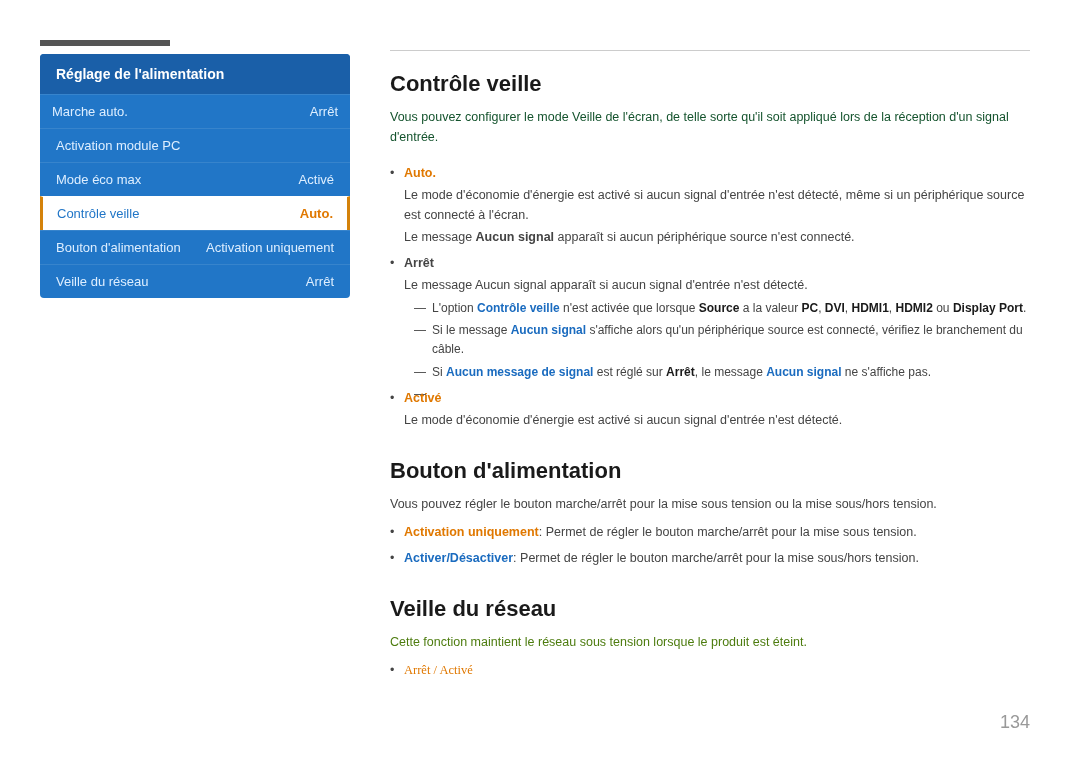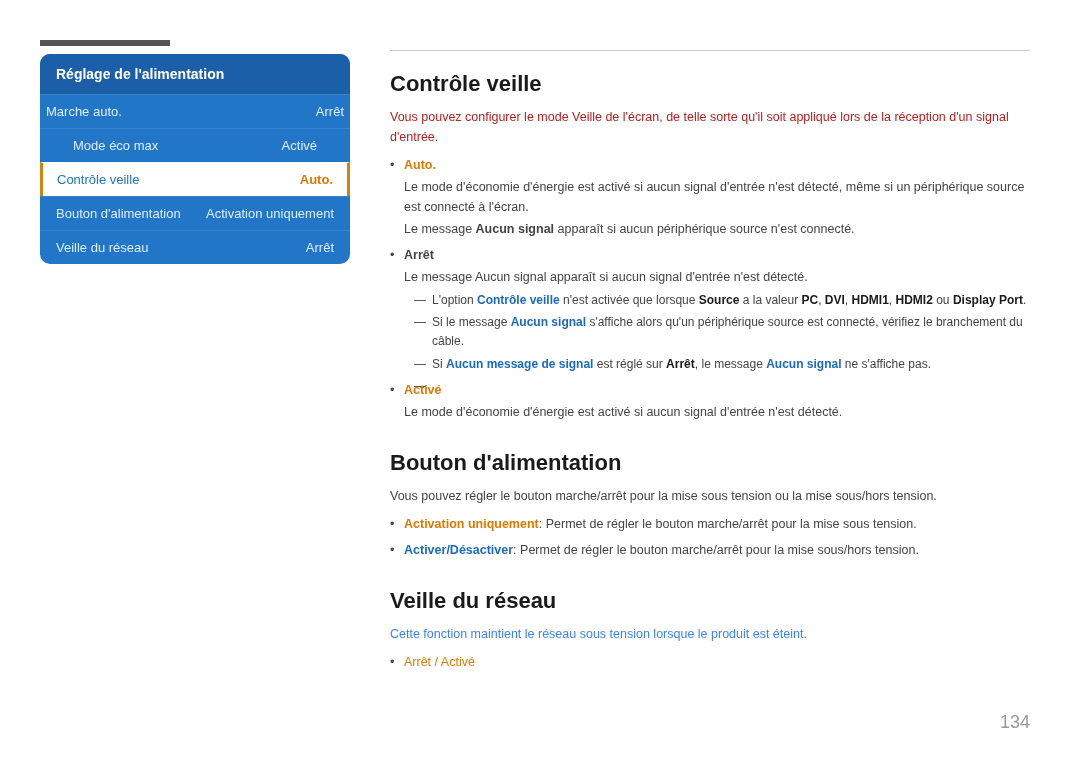--- a/index.html
+++ b/index.html
@@ -29,21 +29,21 @@
 
     .sidebar-top-bar {
       height: 6px;
       background: #555;
       width: 130px;
       margin-bottom: 8px;
     }
 
     .sidebar-menu {
       background: #2176c7;
-      border-radius: 10px;
+      border-radius: 4px;
       overflow: hidden;
       margin-top: 0;
     }
 
     .sidebar-title {
       background: #1a5fa8;
       color: #fff;
       font-size: 14px;
       font-weight: bold;
       padding: 12px 16px;
@@ -83,25 +83,29 @@
 <body>
 
 <div class="page-container">
 
   <div class="sidebar">
     <div class="sidebar-top-bar"></div>
     <div class="sidebar-menu">
       <div class="sidebar-title">Réglage de l'alimentation</div>
 
       <div id="menu-items-container">
-          <div style="display: flex; justify-content: space-between; align-items: center; padding: 9px 6px; border-top: 1px solid rgba(255, 255, 255, 0.1); cursor: pointer;">
+          <div style="display: flex; justify-content: space-between; align-items: center; padding: 9px 12px; border-top: 1px solid rgba(255, 255, 255, 0.1); cursor: pointer;">
             <span style="color: rgb(221, 238, 255); font-size: 13px;">Marche auto.</span>
             <span style="color: rgb(221, 238, 255); font-size: 13px;">Arrêt</span>
           </div>
-          <div style="display: flex; justify-content: space-between; align-items: center; padding: 9px 33px; border-top: 1px solid rgba(255, 255, 255, 0.1); cursor: pointer;">
+          <div style="display: flex; justify-content: space-between; align-items: center; padding: 9px 16px; border-top: 1px solid rgba(255, 255, 255, 0.1); cursor: pointer;">
+            <span style="color: rgb(221, 238, 255); font-size: 13px;">Activation module PC</span>
+            <span style="color: rgb(221, 238, 255); font-size: 13px;"></span>
+          </div>
+          <div style="display: flex; justify-content: space-between; align-items: center; padding: 9px 16px; border-top: 1px solid rgba(255, 255, 255, 0.1); cursor: pointer;">
             <span style="color: rgb(221, 238, 255); font-size: 13px;">Mode éco max</span>
             <span style="color: rgb(221, 238, 255); font-size: 13px;">Activé</span>
           </div>
           <div style="display: flex; justify-content: space-between; align-items: center; padding: 9px 14px; background: rgb(255, 255, 255); border-top: 1px solid rgba(255, 255, 255, 0.1); border-left: 3px solid rgb(212, 130, 10); border-right: 3px solid rgb(212, 130, 10); cursor: pointer; margin: 0px;">
             <span style="color: rgb(33, 118, 199); font-size: 13px; font-weight: normal;">Contrôle veille</span>
             <span style="color: rgb(224, 120, 0); font-size: 13px; font-weight: bold;">Auto.</span>
           </div>
           <div style="display: flex; justify-content: space-between; align-items: center; padding: 9px 16px; border-top: 1px solid rgba(255, 255, 255, 0.1); cursor: pointer;">
             <span style="color: rgb(221, 238, 255); font-size: 13px;">Bouton d'alimentation</span>
             <span style="color: rgb(221, 238, 255); font-size: 13px;">Activation uniquement</span>
@@ -112,21 +116,21 @@
           </div>
         </div>
     </div>
   </div>
 
   <div class="main-content">
     <div class="top-divider"></div>
     <div id="sections-container">
         <div style="margin-bottom: 28px;">
           <h2 style="font-size: 22px; font-weight: bold; color: rgb(26, 26, 26); margin-bottom: 10px;">Contrôle veille</h2>
-          <p style="font-size: 12.5px; color: #b91c1c; line-height: 1.6; margin-bottom: 8px;">Vous pouvez configurer le mode Veille de l'écran, de telle sorte qu'il soit appliqué lors de la réception d'un signal d'entrée.</p>
+          <p style="font-size: 12.5px; color: #14532d; line-height: 1.6; margin-bottom: 16px;">Vous pouvez configurer le mode Veille de l'écran, de telle sorte qu'il soit appliqué lors de la réception d'un signal d'entrée.</p>
           <ul style="list-style: none; padding: 0px;">
             <li style="position: relative; padding-left: 14px; margin-bottom: 6px; font-size: 12.5px; color: rgb(68, 68, 68); line-height: 1.6;"><span style="position: absolute; left: 0px; color: rgb(68, 68, 68);">• </span><span style="font-weight: bold; color: rgb(224, 120, 0);">Auto.</span><p style="margin-top: 2px; margin-left: 0px; font-size: 12.5px; color: rgb(68, 68, 68);">Le mode d'économie d'énergie est activé si aucun signal d'entrée n'est détecté, même si un périphérique source est connecté à l'écran.</p><p style="margin-top: 2px; font-size: 12.5px; color: rgb(68, 68, 68);">Le message <strong>Aucun signal</strong> apparaît si aucun périphérique source n'est connecté.</p></li>
             <li style="position: relative; padding-left: 14px; margin-bottom: 6px; font-size: 12.5px; color: rgb(68, 68, 68); line-height: 1.6;"><span style="position: absolute; left: 0px; color: rgb(68, 68, 68);">• </span><span style="font-weight: bold; color: rgb(68, 68, 68);">Arrêt</span><p style="margin-top: 2px; margin-left: 0px; font-size: 12.5px; color: rgb(68, 68, 68);">Le message Aucun signal apparaît si aucun signal d'entrée n'est détecté.</p><ul style="list-style: none; padding: 0px; margin-left: 10px; margin-top: 4px;">
                 <li style="position: relative; padding-left: 18px; margin-bottom: 3px; font-size: 12px; color: rgb(68, 68, 68); line-height: 1.6;"><span style="position: absolute; left: 0px; color: rgb(68, 68, 68);">— </span><span>L'option <strong style="color:#1a6bbf">Contrôle veille</strong> n'est activée que lorsque <strong style="color:#1a1a1a">Source</strong> a la valeur <strong style="color:#1a1a1a">PC</strong>, <strong style="color:#1a1a1a">DVI</strong>, <strong style="color:#1a1a1a">HDMI1</strong>, <strong style="color:#1a1a1a">HDMI2</strong> ou <strong style="color:#1a1a1a">Display Port</strong>.</span></li>
                 <li style="position: relative; padding-left: 18px; margin-bottom: 3px; font-size: 12px; color: rgb(68, 68, 68); line-height: 1.6;"><span style="position: absolute; left: 0px; color: rgb(68, 68, 68);">— </span><span>Si le message <strong style="color:#1a6bbf">Aucun signal</strong> s'affiche alors qu'un périphérique source est connecté, vérifiez le branchement du câble.</span></li>
                 <li style="position: relative; padding-left: 18px; margin-bottom: 3px; font-size: 12px; color: rgb(68, 68, 68); line-height: 1.6;"><span style="position: absolute; left: 0px; color: rgb(68, 68, 68);">— </span><span>Si <strong style="color:#1a6bbf">Aucun message de signal</strong> est réglé sur <strong style="color:#1a1a1a">Arrêt</strong>, le message <strong style="color:#1a6bbf">Aucun signal</strong> ne s'affiche pas.</span></li>
                 <li style="position: relative; padding-left: 18px; margin-bottom: 3px; font-size: 12px; color: rgb(68, 68, 68); line-height: 1.6;"><span style="position: absolute; left: 0px; color: rgb(68, 68, 68);">— </span></li>
               </ul></li>
             <li style="position: relative; padding-left: 14px; margin-bottom: 6px; font-size: 12.5px; color: rgb(68, 68, 68); line-height: 1.6;"><span style="position: absolute; left: 0px; color: rgb(68, 68, 68);">• </span><span style="font-weight: bold; color: rgb(224, 120, 0);">Activé</span><p style="margin-top: 2px; margin-left: 0px; font-size: 12.5px; color: rgb(68, 68, 68);">Le mode d'économie d'énergie est activé si aucun signal d'entrée n'est détecté.</p></li>
           </ul>
@@ -134,22 +138,22 @@
         <div style="margin-bottom: 28px;">
           <h2 style="font-size: 22px; font-weight: bold; color: rgb(26, 26, 26); margin-bottom: 10px;">Bouton d'alimentation</h2>
           <p style="font-size: 12.5px; color: rgb(68, 68, 68); line-height: 1.6; margin-bottom: 8px;">Vous pouvez régler le bouton marche/arrêt pour la mise sous tension ou la mise sous/hors tension.</p>
           <ul style="list-style: none; padding: 0px;">
             <li style="position: relative; padding-left: 14px; margin-bottom: 6px; font-size: 12.5px; color: rgb(68, 68, 68); line-height: 1.6;"><span style="position: absolute; left: 0px; color: rgb(68, 68, 68);">• </span><span style="font-weight: bold; color: rgb(224, 120, 0);">Activation uniquement</span><span style="color: rgb(68, 68, 68);">: Permet de régler le bouton marche/arrêt pour la mise sous tension.</span></li>
             <li style="position: relative; padding-left: 14px; margin-bottom: 6px; font-size: 12.5px; color: rgb(68, 68, 68); line-height: 1.6;"><span style="position: absolute; left: 0px; color: rgb(68, 68, 68);">• </span><span style="font-weight: bold; color: rgb(26, 107, 191);">Activer/Désactiver</span><span style="color: rgb(68, 68, 68);">: Permet de régler le bouton marche/arrêt pour la mise sous/hors tension.</span></li>
           </ul>
         </div>
         <div style="margin-bottom: 28px;">
           <h2 style="font-size: 22px; font-weight: bold; color: rgb(26, 26, 26); margin-bottom: 10px;">Veille du réseau</h2>
-          <p style="font-size: 12.5px; color: #3b82f6; line-height: 1.6; margin-bottom: 8px;">Cette fonction maintient le réseau sous tension lorsque le produit est éteint.</p>
+          <p style="font-size: 12.5px; color: #4d7c0f; line-height: 1.6; margin-bottom: 8px;">Cette fonction maintient le réseau sous tension lorsque le produit est éteint.</p>
           <ul style="list-style: none; padding: 0px;">
-            <li style="position: relative; padding-left: 14px; margin-bottom: 6px; font-size: 12.5px; color: rgb(68, 68, 68); line-height: 1.6;"><span style="position: absolute; left: 0px; color: rgb(68, 68, 68);">• </span><span style="color: rgb(224, 120, 0);">Arrêt / Activé</span></li>
+            <li style="position: relative; padding-left: 14px; margin-bottom: 6px; font-size: 12.5px; color: rgb(68, 68, 68); line-height: 1.6;"><span style="position: absolute; left: 0px; color: rgb(68, 68, 68);">• </span><span style="color: rgb(224, 120, 0); font-family: Liberation Serif, serif;">Arrêt / Activé</span></li>
           </ul>
         </div>
       </div>
   </div>
 </div>
 
 <div class="page-number">134</div>
 
 </body></html>

